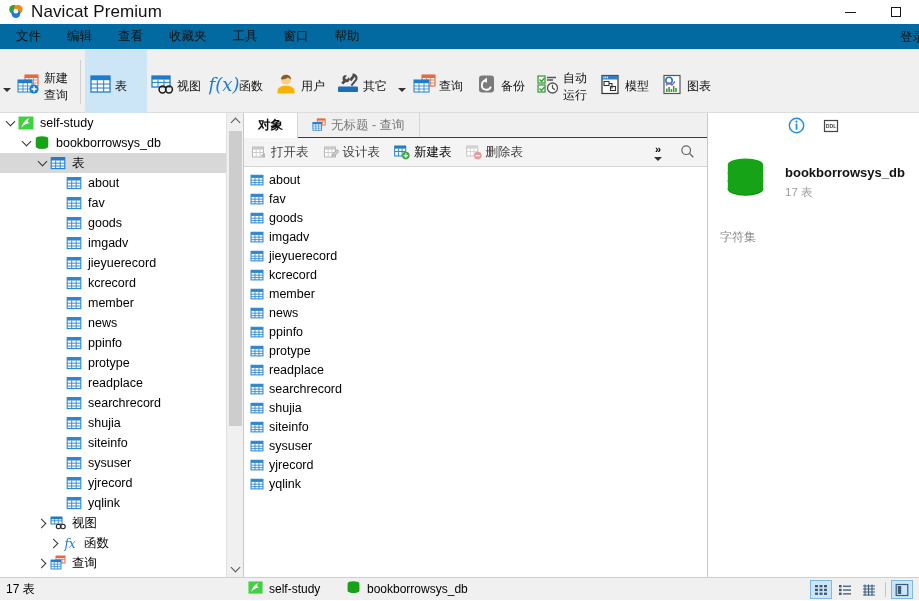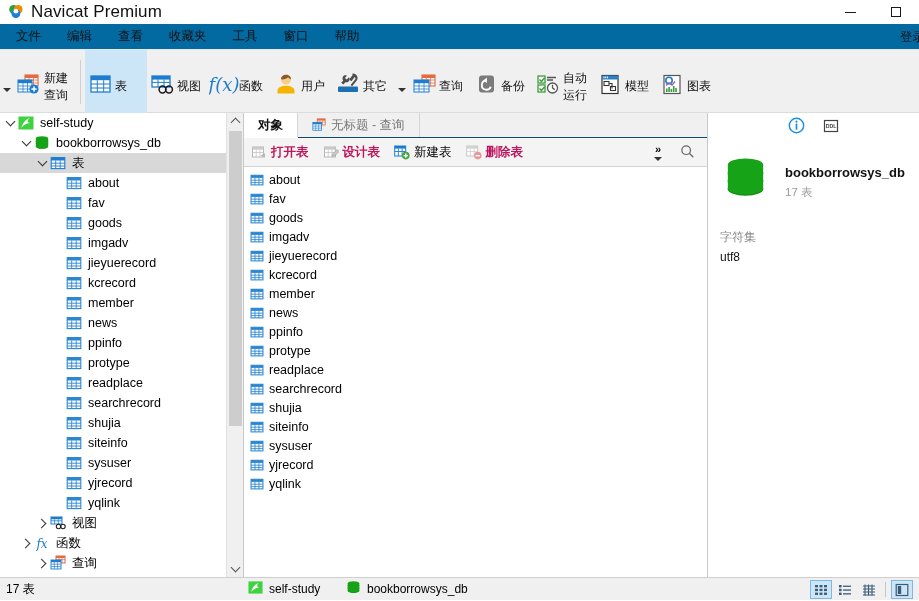--- a/index.html
+++ b/index.html
@@ -117,21 +117,21 @@
   .tab .tabic { width:14px;height:14px;margin-right:5px;flex:none;}
 
   #objbar {
     height:29px; background:#f4f4f4; display:flex; align-items:center;
     border-bottom:1px solid #d4d4d4; position:relative;
   }
   .ob {
     display:flex; align-items:center; padding:0 7px; height:29px;
     font-size:12.5px; cursor:default;
   }
-  .ob.dis { color:#be185d;font-weight:bold; }
+  .ob.dis { color:#404040; }
   .ob .obic { width:16px;height:16px;margin-right:4px;flex:none;}
   .ob-more {
     position:absolute; right:38px; top:0; height:29px; width:22px;
     display:flex; flex-direction:column; align-items:center; justify-content:center;
     font-size:10px; cursor:default;
   }
   .ob-search { position:absolute; right:8px; top:0; height:29px; width:24px;
     display:flex;align-items:center;justify-content:center;cursor:default;}
 
   #objlist { flex:1; overflow:hidden; background:#fff; padding-top:3px; position:relative;}
@@ -597,21 +597,21 @@
             <svg width="16" height="16" viewBox="0 0 16 16">
               <rect x="1" y="2" width="11" height="7" fill="#fff" stroke="#1c7dd0" stroke-width="1"></rect>
               <rect x="1" y="2" width="11" height="2.2" fill="#1c7dd0"></rect>
               <path d="M1 5.8h11M4.6 4.2v4.8M8.3 4.2v4.8" stroke="#1c7dd0" stroke-width=".8"></path>
               <circle cx="8.5" cy="11.5" r="2.2" fill="none" stroke="#222" stroke-width="1.1"></circle>
               <circle cx="13" cy="11.5" r="2.2" fill="none" stroke="#222" stroke-width="1.1"></circle>
             </svg>
           </span>
           <span>视图</span>
         </div>
-        <div class="tnode" style="padding-left: 18px;">
+        <div class="tnode" style="padding-left: 46px;">
           <span class="tw">
             <i class="chev right"></i>
           </span>
           <span class="ticon">
             <svg width="16" height="16" viewBox="0 0 16 16">
               <text x="8" y="12.6" font-family="DejaVu Serif, serif" font-size="12" font-style="italic" fill="#1c7dd0" text-anchor="middle">fx</text>
             </svg>
           </span>
           <span>函数</span>
         </div>
@@ -904,21 +904,20 @@
         </svg>
       </span>
       <span>
         <div class="dbname">bookborrowsys_db</div>
         <div class="dbcount">17 表</div>
       </span>
     </div>
 
     <div class="kv">
       <div class="k">字符集</div>
-      <div class="v">utf8</div>
     </div>
     <div class="kv">
     </div>
   </div>
 </div>
 
 <div id="status">
   <div class="s-left">17 表</div>
 
   <div class="s-conn">

